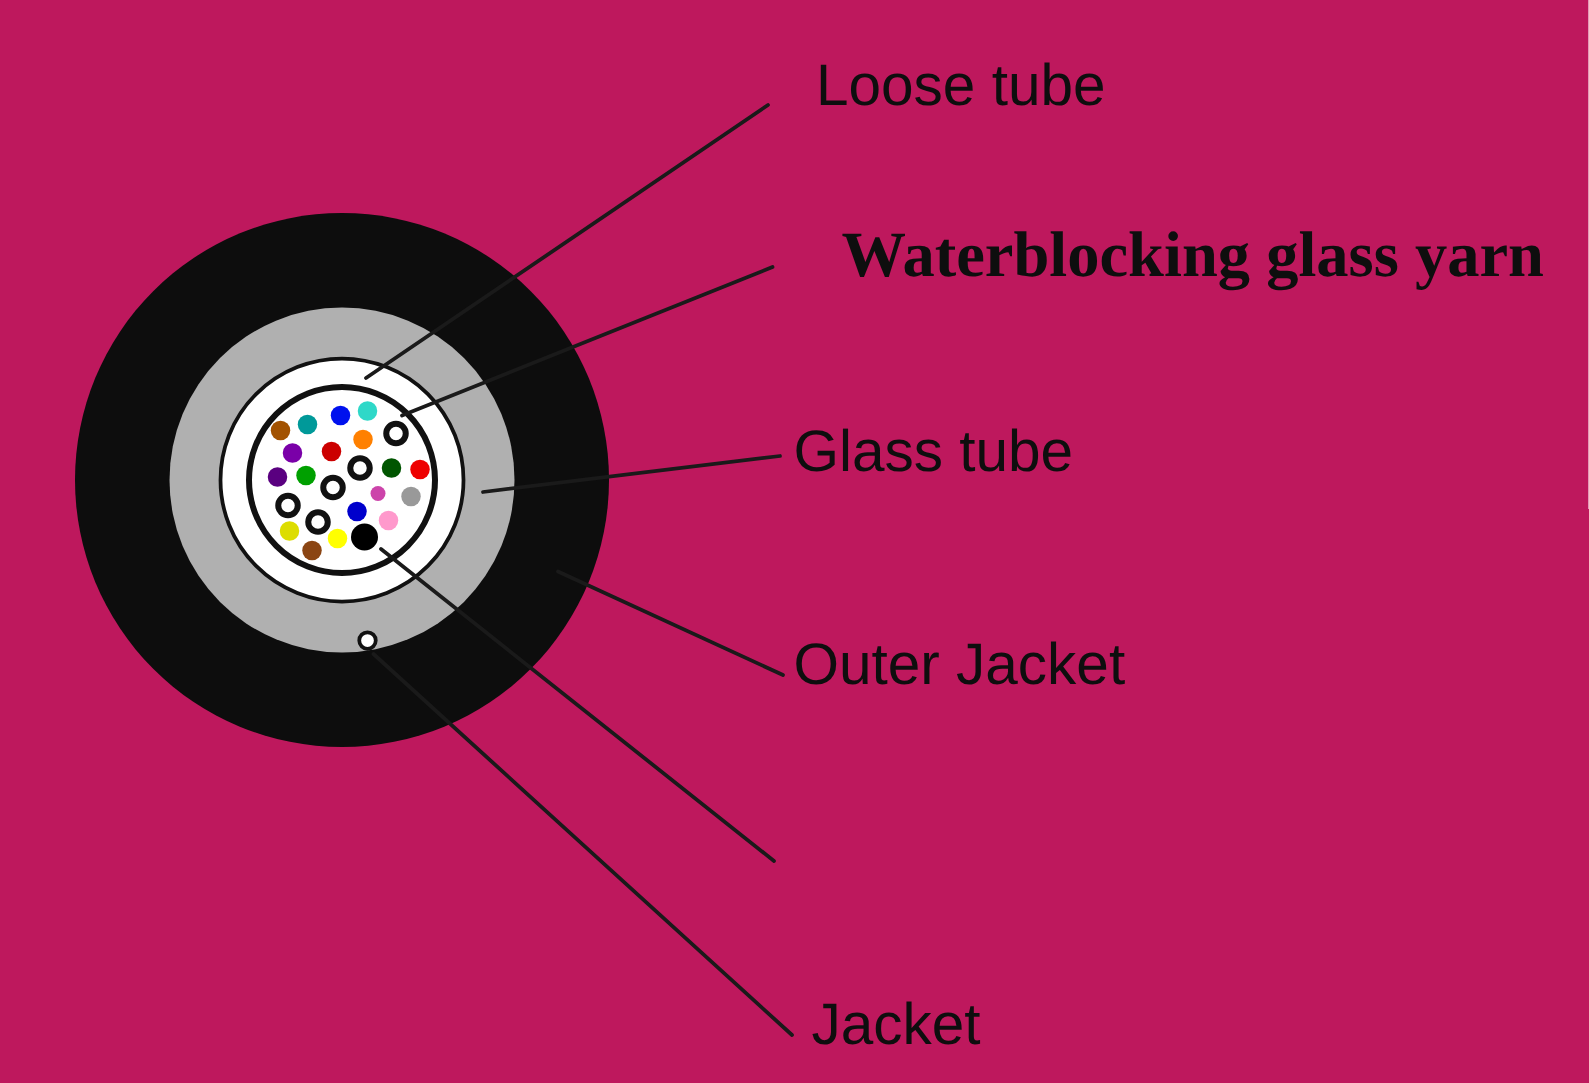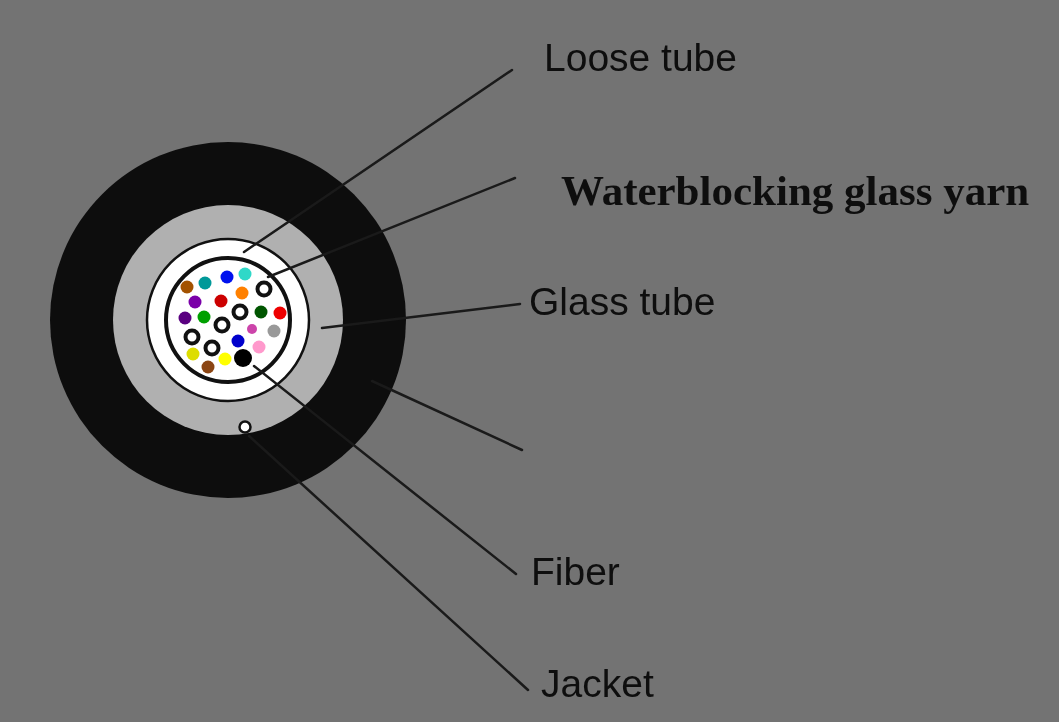--- a/index.html
+++ b/index.html
@@ -5,21 +5,21 @@
   html, body {
     margin: 0;
     padding: 0;
     background: #ffffff;
     font-family: "Liberation Sans", sans-serif;
   }
   .stage {
     position: relative;
     width: 1059px;
     height: 722px;
-    background: #737373;
+    background: #be185d;
     overflow: hidden;
   }
   .stage svg {
     position: absolute;
     left: 0;
     top: 0;
   }
   .diagram-label {
     position: absolute;
     color: #0e0e0e;
@@ -29,21 +29,20 @@
   }
   .label-sans {
     font-family: "Liberation Sans", sans-serif;
     font-size: 39px;
     font-weight: 400;
   }
   .label-serif-bold {
     font-family: "Liberation Serif", serif;
     font-size: 43px;
     font-weight: 700;
-    margin-top: 20px;
   }
   .pos-loose-tube   { left: 544px; top: 38px;  }
   .pos-waterblock   { left: 561px; top: 148px; }
   .pos-glass-yarn   { left: 529px; top: 282px; }
   .pos-outer-jacket { left: 529px; top: 424px; }
   .pos-fiber        { left: 531px; top: 552px; }
   .pos-ripcord      { left: 541px; top: 664px; }
 </style>
 </head>
 <body>
@@ -86,17 +85,17 @@
       <line x1="516" y1="574" x2="254" y2="366" stroke="#1a1a1a" stroke-width="2.5" stroke-linecap="round"></line>
       <line x1="528" y1="690" x2="249" y2="436" stroke="#1a1a1a" stroke-width="2.5" stroke-linecap="round"></line>
     </svg>
 
   <div class="diagram-label label-sans pos-loose-tube">Loose tube</div>
 
   <div class="diagram-label label-serif-bold pos-waterblock">Waterblocking glass yarn</div>
 
   <div class="diagram-label label-sans pos-glass-yarn">Glass tube</div>
 
+  <div class="diagram-label label-sans pos-outer-jacket">Outer Jacket</div>
 
-  <div class="diagram-label label-sans pos-fiber">Fiber</div>
 
   <div class="diagram-label label-sans pos-ripcord">Jacket</div>
 </div>
 
 </body></html>

